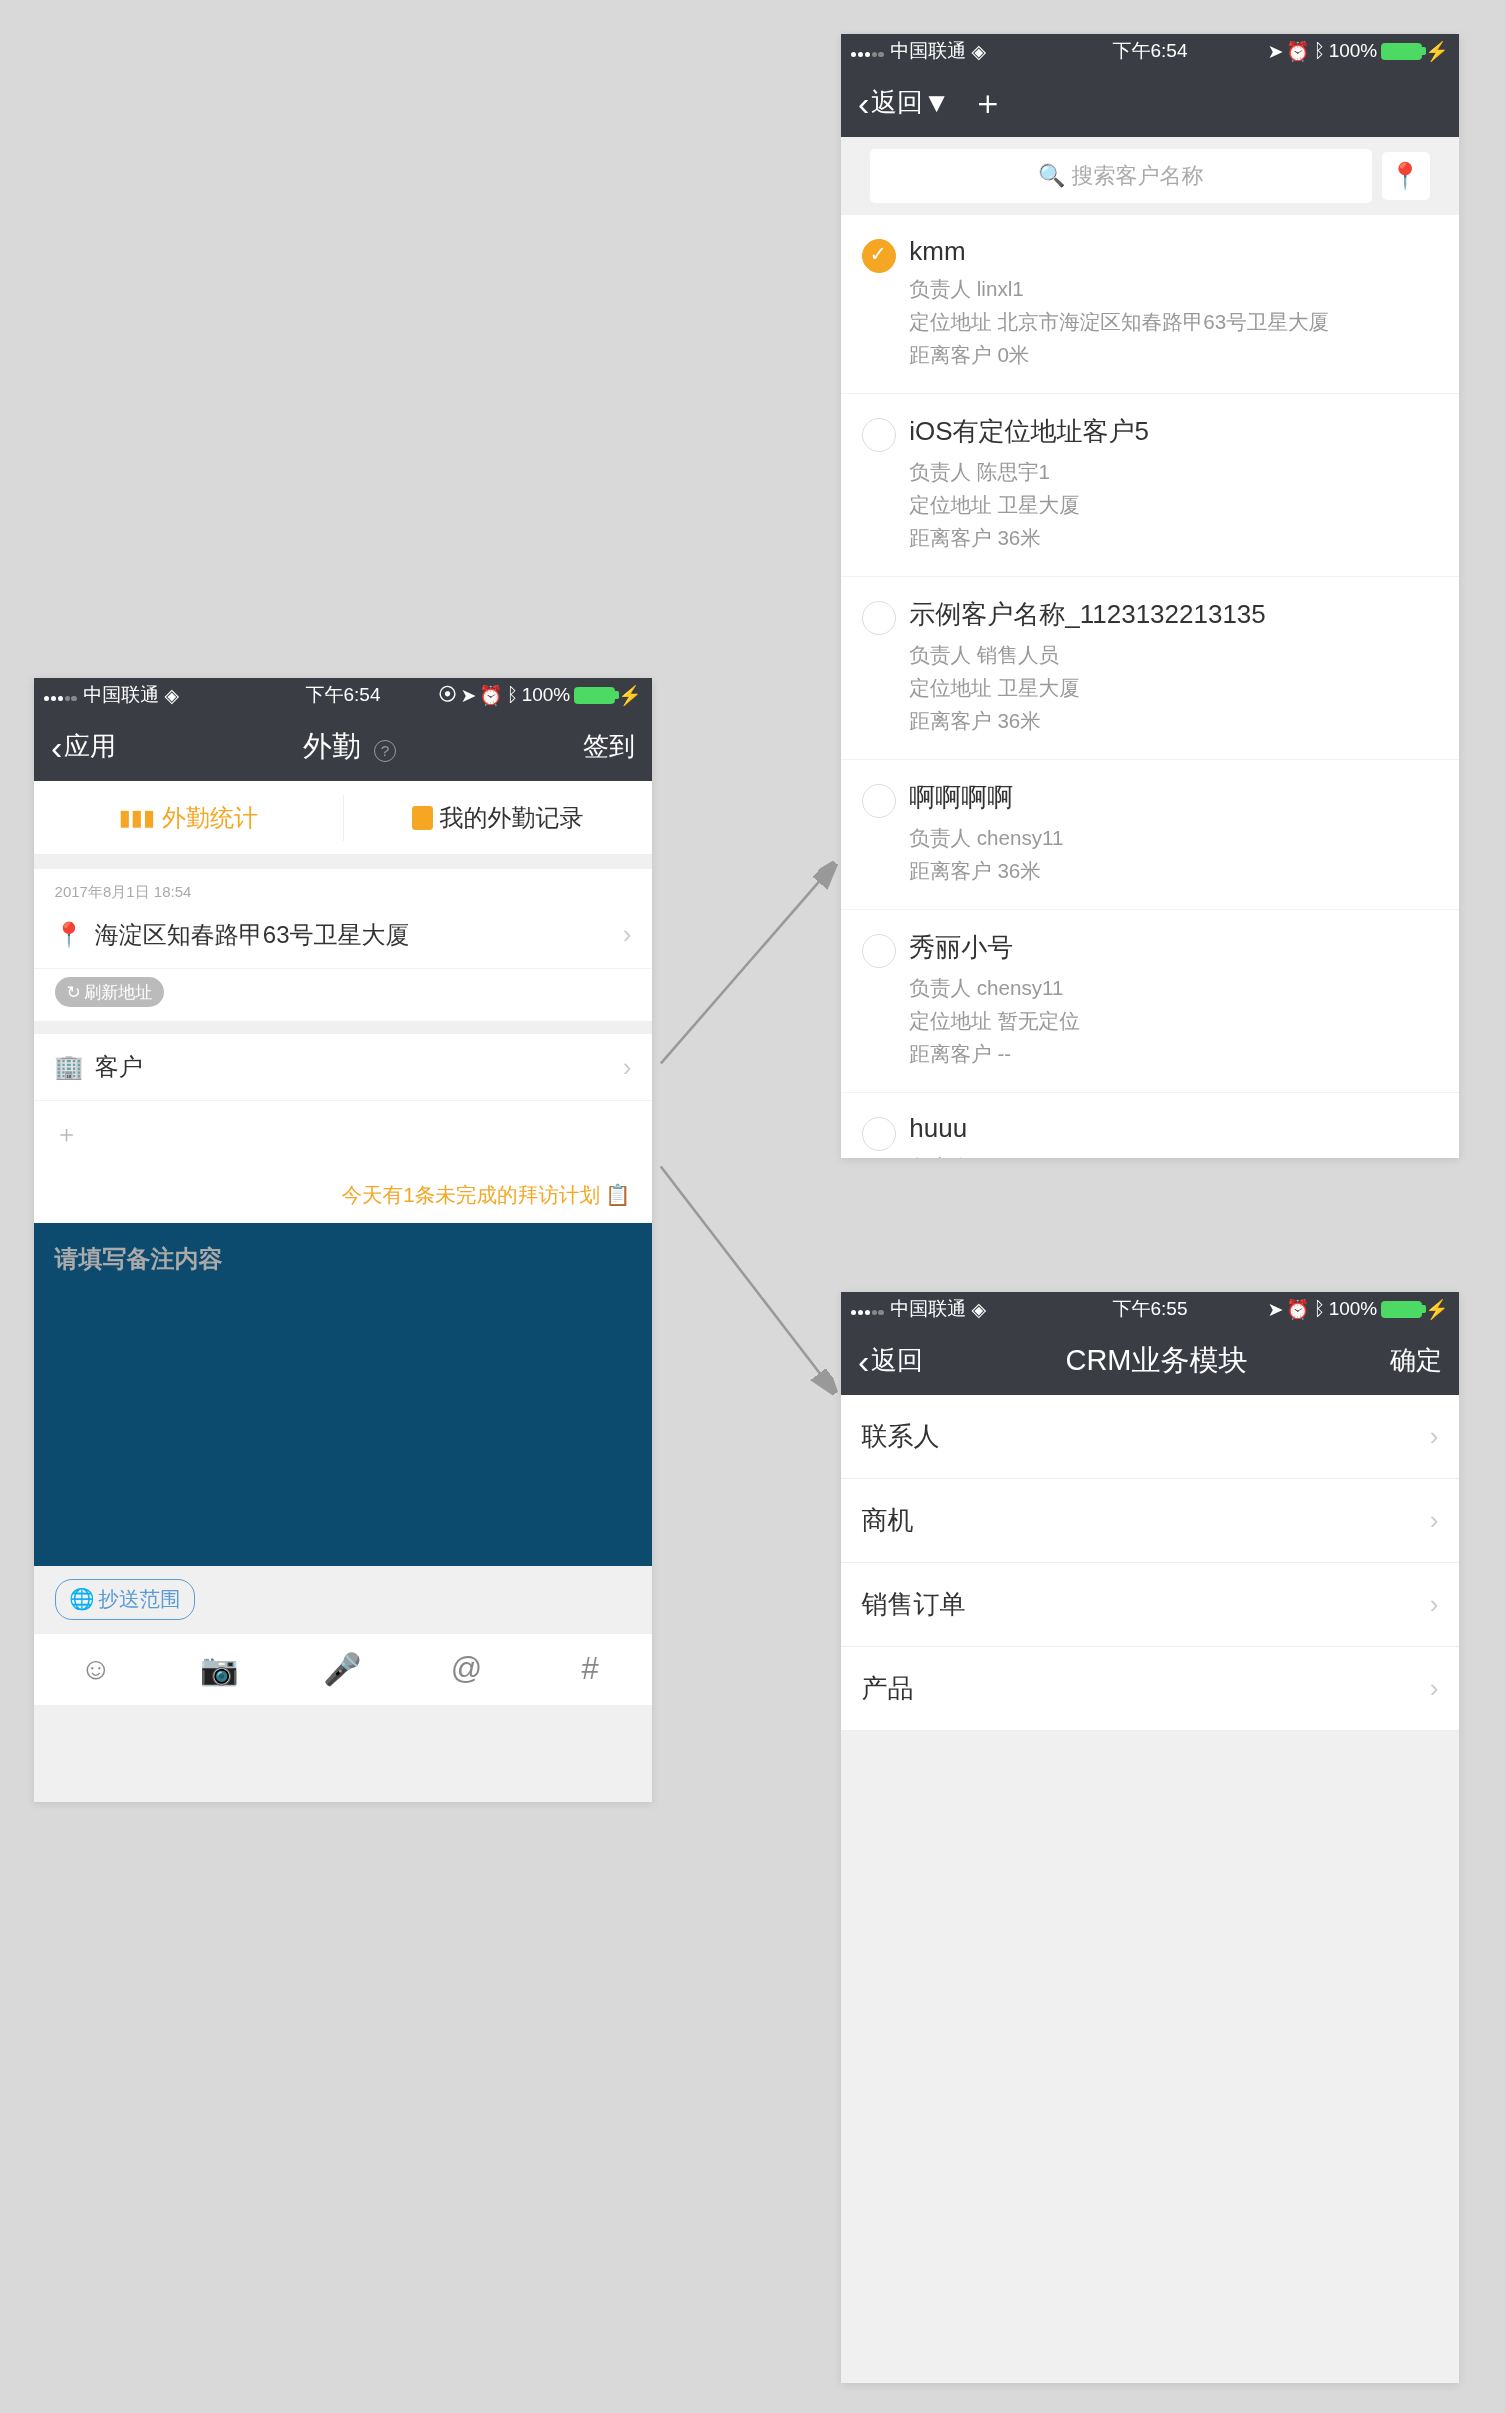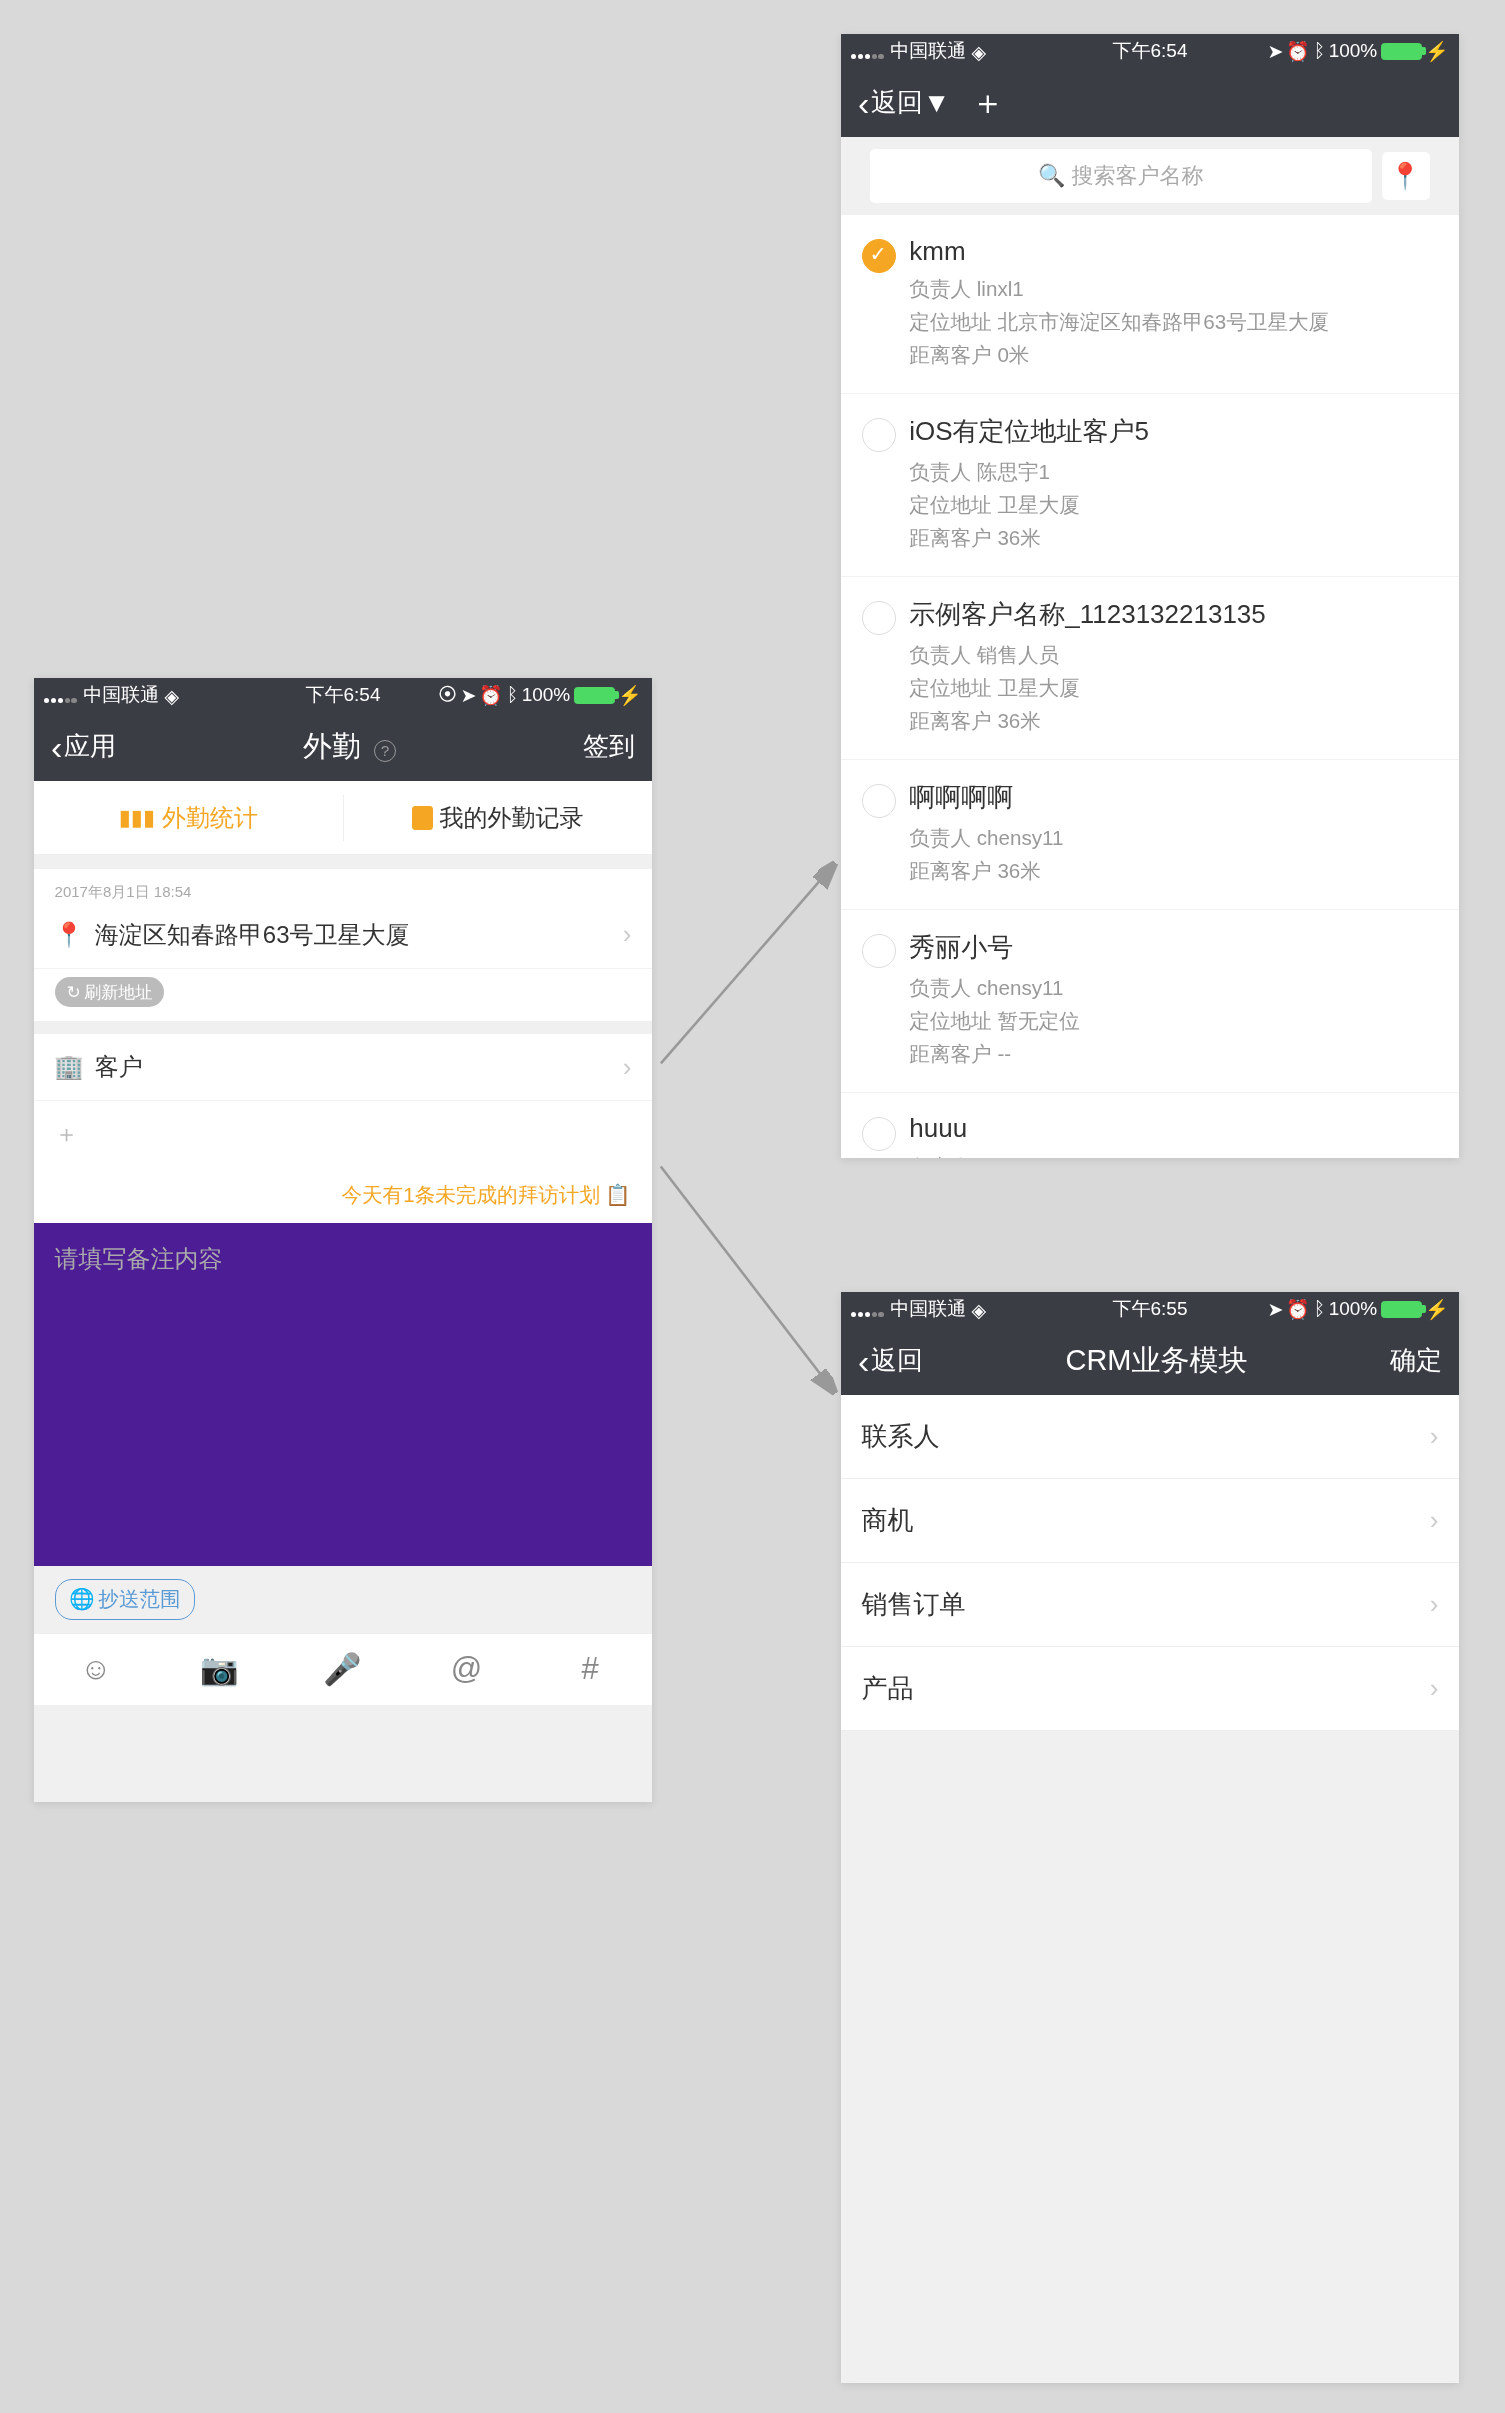--- a/index.html
+++ b/index.html
@@ -19,21 +19,21 @@
 }
 .status-bar {
   background: #3b3d45;
   color: #fff;
   height: 34px;
   display: flex;
   align-items: center;
   padding: 0 10.3px;
   font-size: 19px;
 }
-.status-left { flex: 1; display: flex; align-items: flex-end; gap: 5.1px; }
+.status-left { flex: 1; display: flex; align-items: center; gap: 5.1px; }
 .status-center { flex: 0; white-space: nowrap; }
 .status-right { flex: 1; display: flex; align-items: center; justify-content: flex-end; gap: 3.4px; }
 .dots span { width:5.1px; height:5.1px; background:#fff; border-radius:50%; display:inline-block; margin-right:1.7px; }
 .dots span.dim { background:#888; }
 .battery {
   width: 41px; height: 17px; border: 1.7px solid #4cd964; border-radius: 3.4px;
   position: relative; background: #4cd964;
 }
 .battery::after { content:''; position:absolute; right:-5.1px; top:3.4px; width:3.4px; height:8.6px; background:#4cd964; border-radius:0 1.7px 1.7px 0; }
 .nav-bar {
@@ -60,21 +60,21 @@
 .section { background:#fff; margin-top:13.7px; }
 .row { display:flex; align-items:center; padding:17px 20.6px; font-size:24px; color:#333; border-bottom:0.9px solid #f2f2f2; }
 .row:last-child { border-bottom:none; }
 .row-icon { color:#bbb; margin-right:10.3px; font-size:24px; }
 .row-text { flex:1; }
 .chevron { color:#ccc; font-size:26px; }
 .timestamp { color:#aaa; font-size:15px; padding:13.7px 20.6px 0; }
 .refresh-pill { display:inline-flex; align-items:center; background:#bbb; color:#fff; border-radius:17px; padding:3.4px 12px; font-size:17px; margin:8.6px 20.6px 13.7px; gap:3.4px; }
 .add-row { color:#aaa; }
 .plan-notice { text-align:right; color:#f5a623; font-size:20.6px; padding:13.7px 20.6px; background:#fff; }
-.notes-area { background:#4c1d95; padding:20.6px; color:#aaa; font-size:24px; height:343px; }
+.notes-area { background:#0c4a6e; padding:20.6px; color:#aaa; font-size:24px; height:343px;font-weight:bold; }
 .scope-pill { display:inline-flex; align-items:center; border:0.9px solid #5b9bd5; color:#5b9bd5; border-radius:17px; padding:5.1px 13.7px; font-size:20.6px; margin:13.7px 20.6px; gap:3.4px; }
 .toolbar { display:flex; border-top:0.9px solid #eee; }
 .toolbar-item { flex:1; text-align:center; padding:17px 0; color:#888; font-size:31px; }
 
 
 .search-bar { display:flex; padding:12px 29px; background:#f0f0f0; gap:10.3px; align-items:center; }
 .search-input { flex:1; background:#fff; border-radius:5.1px; padding:12px; text-align:center; color:#aaa; font-size:22px; }
 .loc-btn { width:48px; height:48px; background:#fff; border-radius:5.1px; display:flex; align-items:center; justify-content:center; color:#ccc; font-size:26px; }
 .customer-list { background:#fff; }
 .customer-item { display:flex; padding:20.6px; border-bottom:0.9px solid #f2f2f2; gap:13.7px; }

